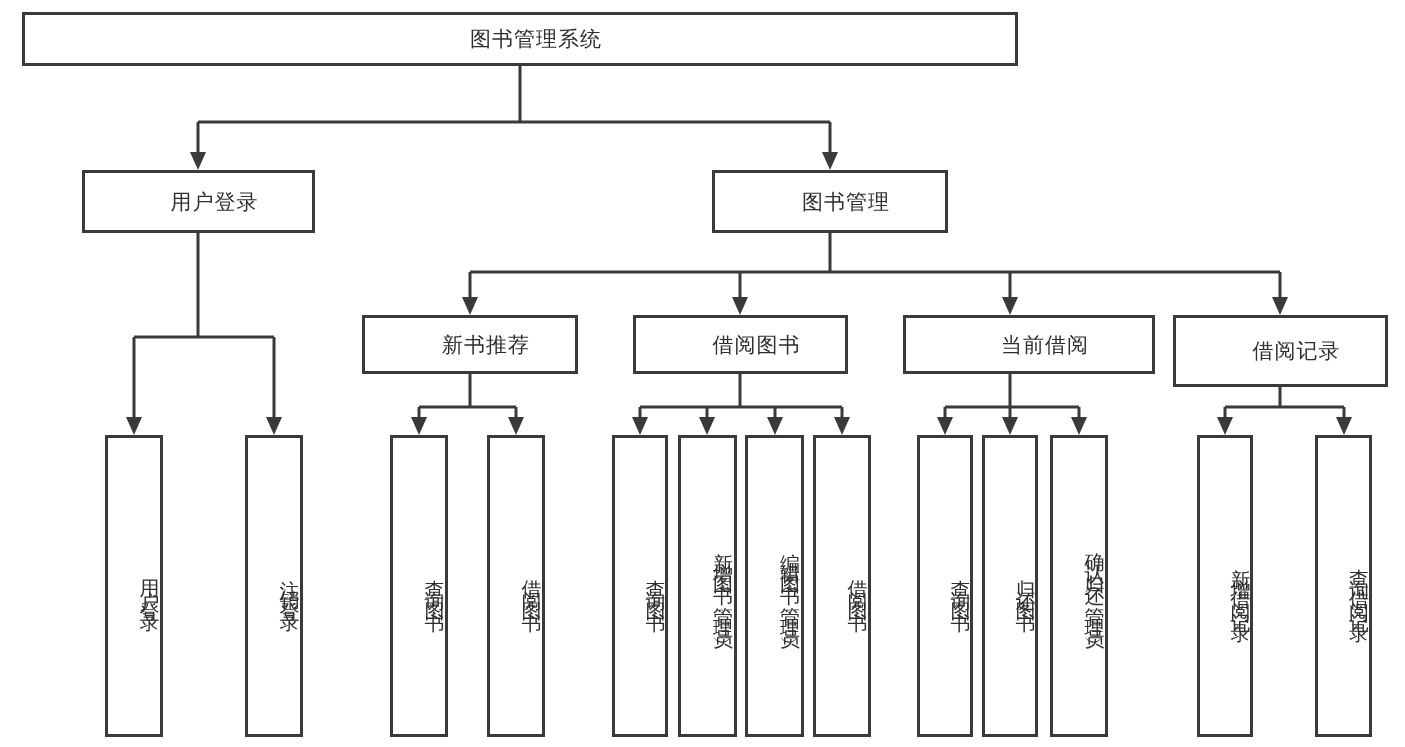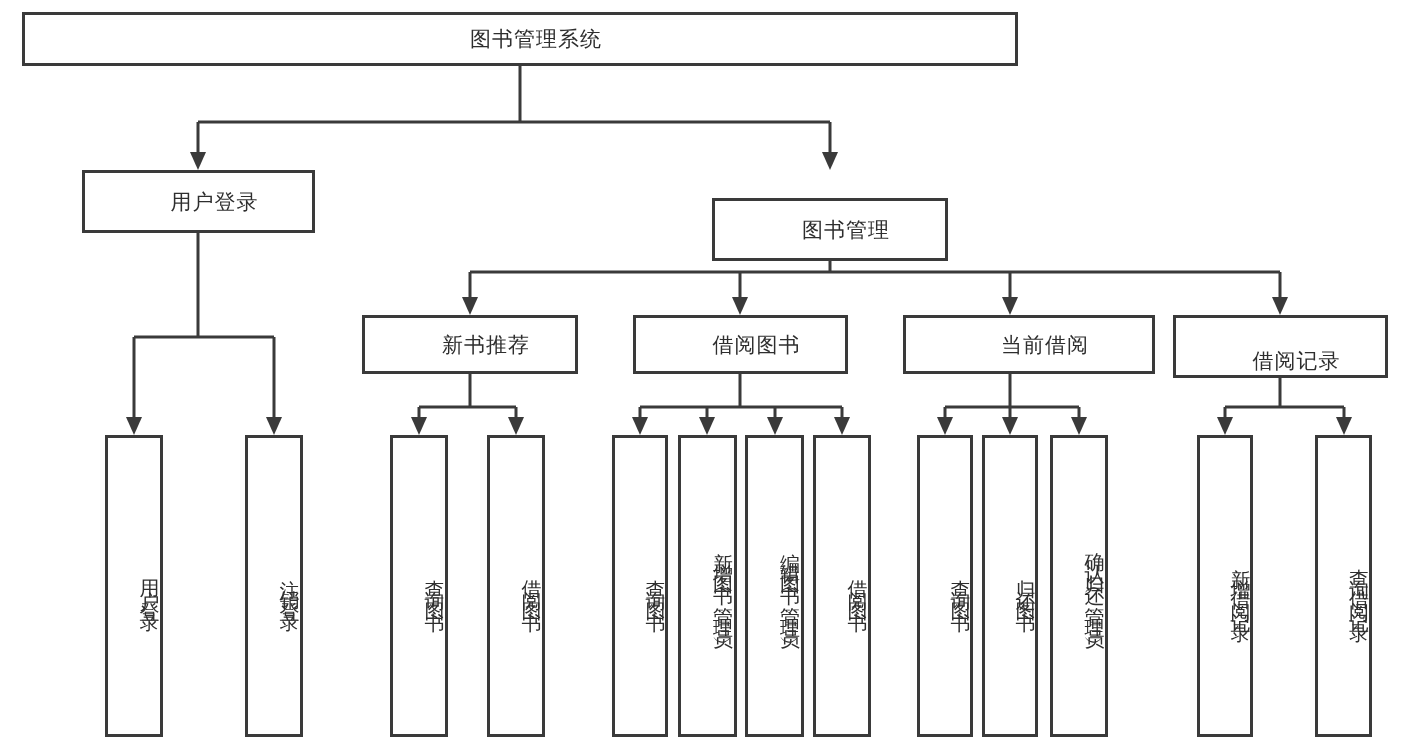--- a/index.html
+++ b/index.html
@@ -48,25 +48,25 @@
     font-size: 22px;
     letter-spacing: 0.5px;
     color: var(--watermark);
     z-index: 5;
     white-space: nowrap;
   }
 
   
   #n-root   { left: 22px;   top: 12px;  width: 996px; height: 54px; }
   #n-login  { left: 82px;   top: 170px; width: 233px; height: 63px; }
-  #n-mgmt   { left: 712px;  top: 170px; width: 236px; height: 63px; margin-top: 28px; }
+  #n-mgmt   { left: 712px;  top: 170px; width: 236px; height: 63px; }
   #n-newrec { left: 362px;  top: 315px; width: 216px; height: 59px; }
   #n-borrow { left: 633px;  top: 315px; width: 215px; height: 59px; }
   #n-curr   { left: 903px;  top: 315px; width: 252px; height: 59px; }
-  #n-record { left: 1173px; top: 315px; width: 215px; height: 63px; align-items: flex-end; }
+  #n-record { left: 1173px; top: 315px; width: 215px; height: 72px; }
   .leaf { top: 435px; height: 302px; }
   #l-ulogin  { left: 105px;  width: 58px; }
   #l-logout  { left: 245px;  width: 58px; }
   #l-nbq     { left: 390px;  width: 58px; }
   #l-nbb     { left: 487px;  width: 58px; }
   #l-bbq     { left: 612px;  width: 56px; }
   #l-bba     { left: 678px;  width: 59px; }
   #l-bbe     { left: 745px;  width: 59px; }
   #l-bbb     { left: 813px;  width: 58px; }
   #l-cbq     { left: 917px;  width: 56px; }

